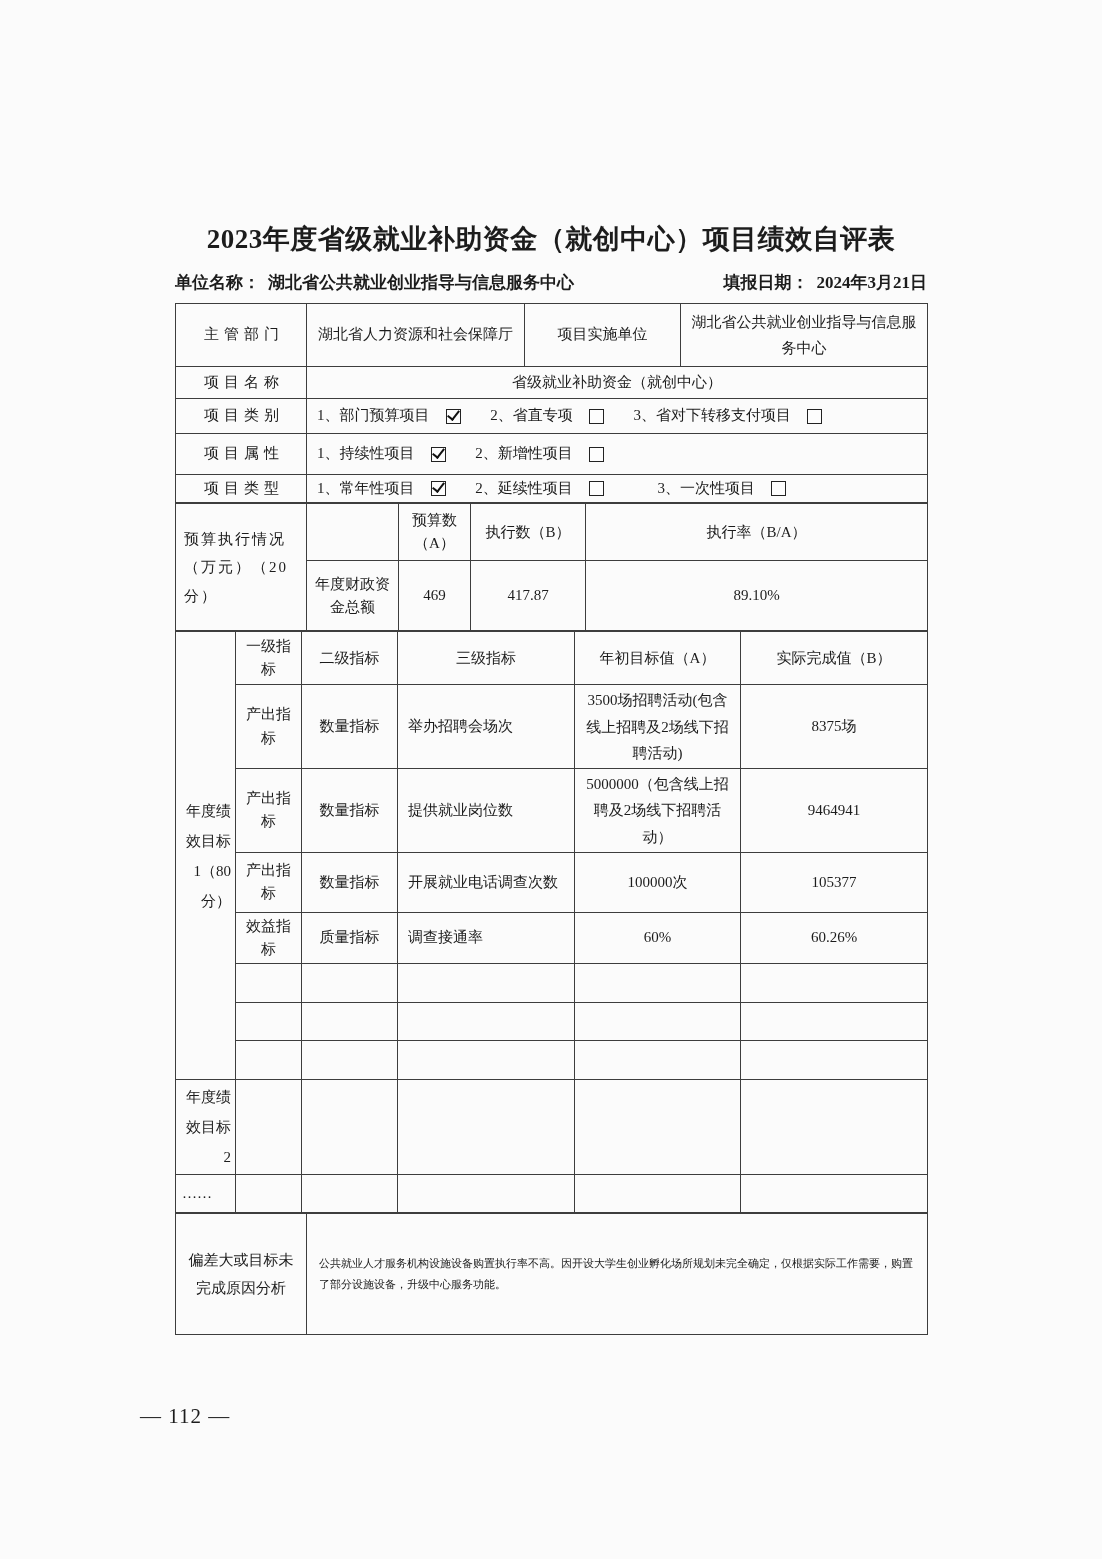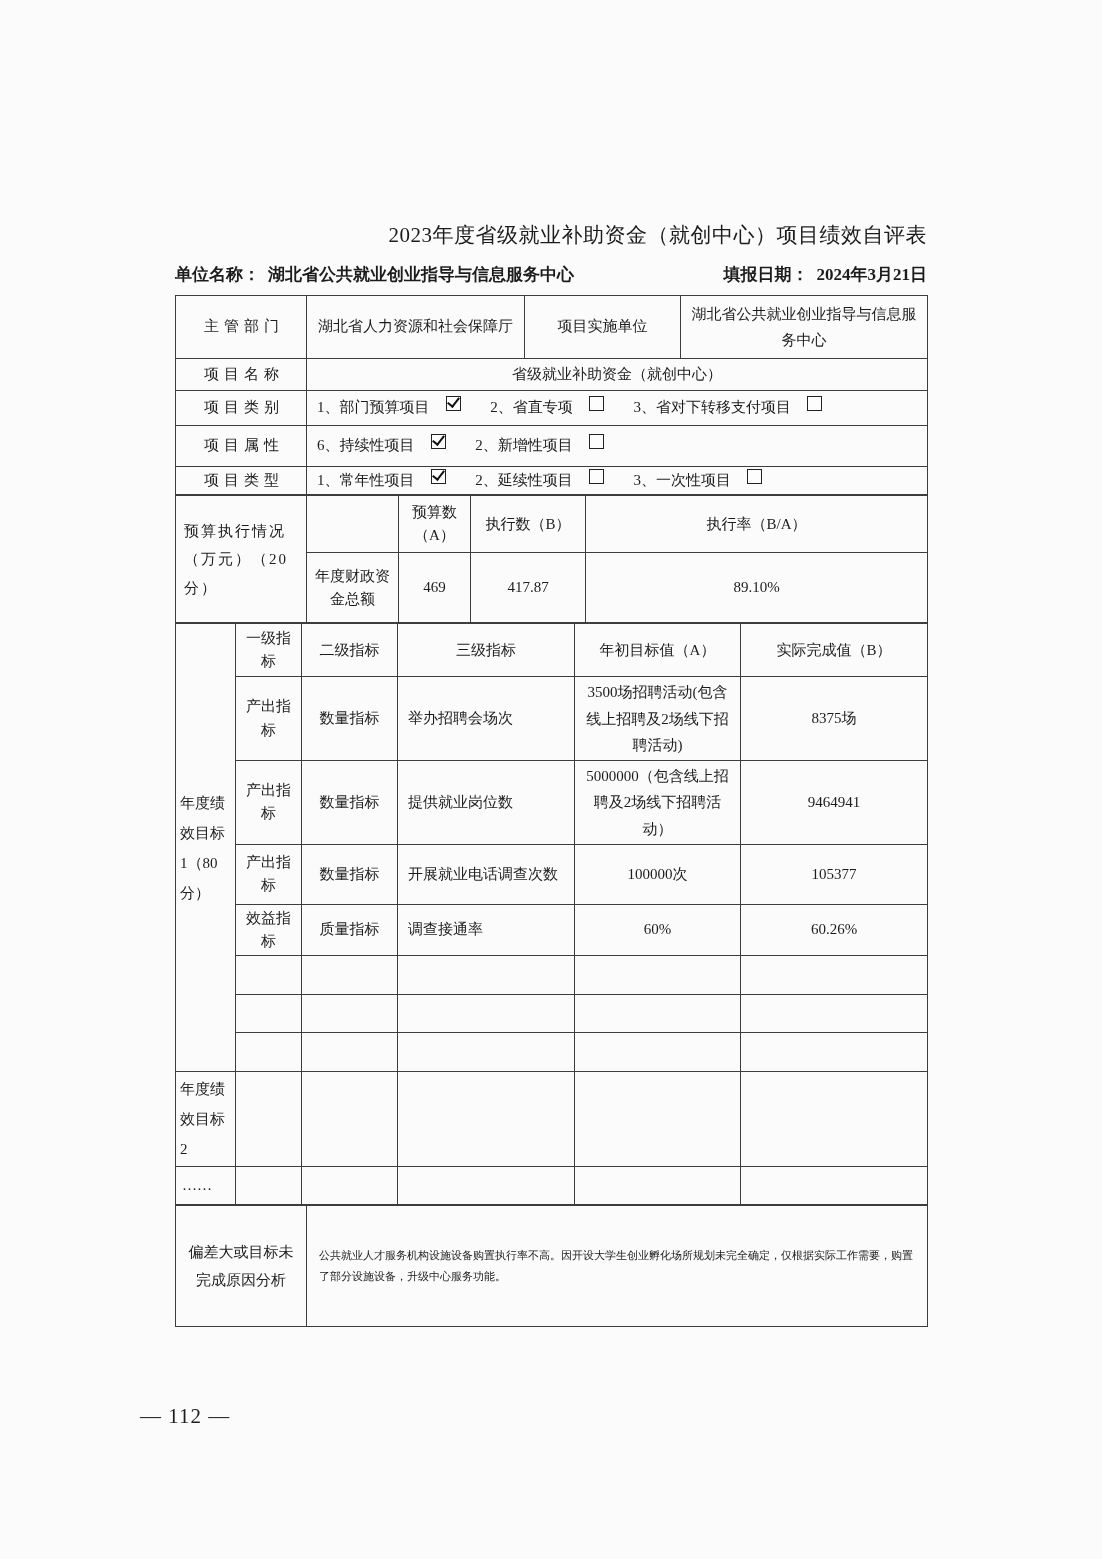--- a/index.html
+++ b/index.html
@@ -5,23 +5,23 @@
   html,body { margin:0; padding:0; }
   .page {
     position:relative;
     width:1102px; height:1559px;
     background:#fbfbfb;
     font-family:"Liberation Serif","DejaVu Serif",serif;
     color:#1c1c1c;
   }
   .doc { position:absolute; left:175px; top:221px; width:752px; }
   .title {
-    text-align:right;
-    font-size:21px;
-    font-weight:normal;
+    text-align:center;
+    font-size:27px;
+    font-weight:bold;
     white-space:nowrap;
     letter-spacing:0.5px;
   }
   .meta {
     display:flex; justify-content:space-between; align-items:baseline;
     margin-top:14px; margin-bottom:9px;
     font-size:17px; font-weight:bold;
   }
   .meta .gap { margin-left:8px; }
   table { border-collapse:collapse; table-layout:fixed; width:752px; }
@@ -30,26 +30,26 @@
     font-size:15px;
     vertical-align:middle;
     padding:2px 6px;
     overflow:hidden;
     line-height:1.55;
   }
   .lab { text-align:center; letter-spacing:5px; padding-left:8px; padding-right:2px; }
   .ctr { text-align:center; }
   .lft { text-align:left; padding-left:10px; }
   .budget-label { text-align:left; padding-left:8px; letter-spacing:2px; line-height:1.9; }
-  .outer-label { text-align:left; padding:2px 4px; line-height:2.0; }
+  .outer-label { text-align:right; padding:2px 4px; line-height:2.0; }
   .dev-label { text-align:center; padding:2px 8px; line-height:1.9; }
   .dev-text { text-align:left; padding:6px 12px; line-height:1.9; font-size:11px; }
   .wrapcell { line-height:1.75; }
   .opts { padding-left:10px; }
-  .opt { display:inline-flex; margin-right:26px; }
+  .opt { display:inline-flex; align-items:center; margin-right:26px; }
   .cb {
     width:13px; height:13px;
     border:1px solid #222;
     display:inline-block;
     margin-left:16px;
     position:relative;
     flex:none;
     background:#fdfdfd;
   }
   .cb.checked::after {
@@ -115,41 +115,41 @@
           <span class="opt">
                 <span>3、省对下转移支付项目</span>
                 <span class="cb"></span>
               </span>
         </td>
       </tr>
       <tr style="height:41px">
         <td class="lab">项目属性</td>
         <td class="opts" colspan="3">
           <span class="opt">
-                <span>6、持续性项目</span>
+                <span>1、持续性项目</span>
                 <span class="cb checked"></span>
               </span>
           <span class="opt">
                 <span>2、新增性项目</span>
                 <span class="cb"></span>
               </span>
         </td>
       </tr>
       <tr style="height:24px">
         <td class="lab">项目类型</td>
         <td class="opts" colspan="3">
           <span class="opt">
                 <span>1、常年性项目</span>
                 <span class="cb checked"></span>
               </span>
           <span class="opt">
                 <span>2、延续性项目</span>
                 <span class="cb"></span>
               </span>
-          <span class="opt" style="">
+          <span class="opt" style="margin-left:24px">
                 <span>3、一次性项目</span>
                 <span class="cb"></span>
               </span>
         </td>
       </tr>
     </tbody>
       </table>
 
     <table>
       <colgroup>

